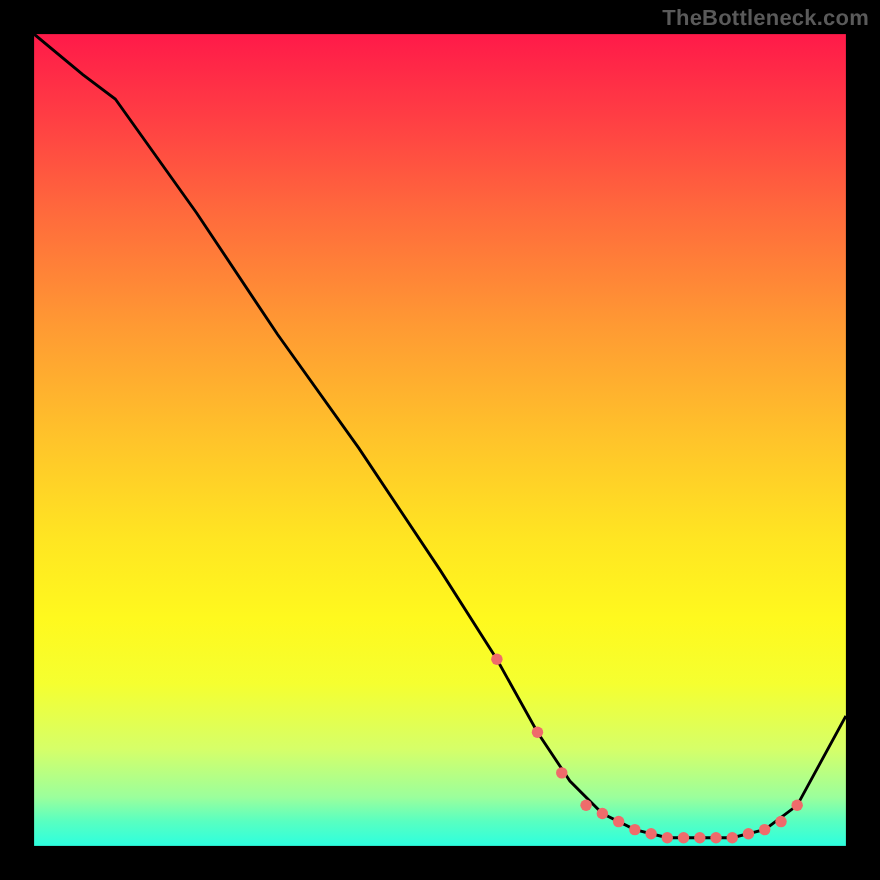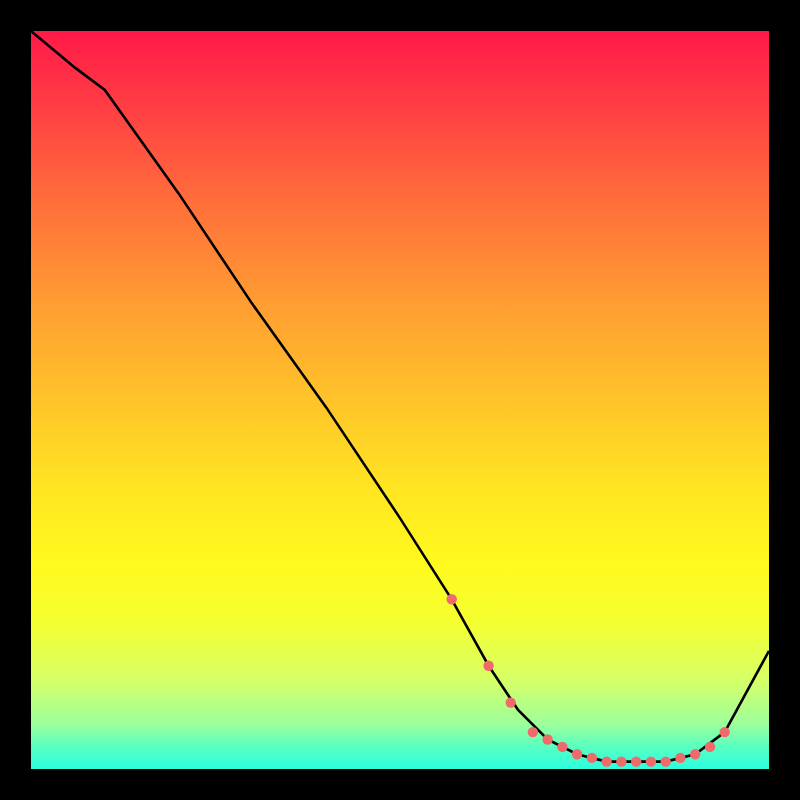--- a/index.html
+++ b/index.html
@@ -80,13 +80,14 @@
           <circle cx="605.2" cy="730.6" r="5.2" fill="#ef6b6b"></circle>
           <circle cx="619.9" cy="730.6" r="5.2" fill="#ef6b6b"></circle>
           <circle cx="634.7" cy="730.6" r="5.2" fill="#ef6b6b"></circle>
           <circle cx="649.4" cy="726.9" r="5.2" fill="#ef6b6b"></circle>
           <circle cx="664.2" cy="723.2" r="5.2" fill="#ef6b6b"></circle>
           <circle cx="679.0" cy="715.9" r="5.2" fill="#ef6b6b"></circle>
           <circle cx="693.7" cy="701.1" r="5.2" fill="#ef6b6b"></circle>
         </g>
     </svg>
   </div>
+  <div class="watermark">TheBottleneck.com</div>
 </div>
 
 </body></html>

